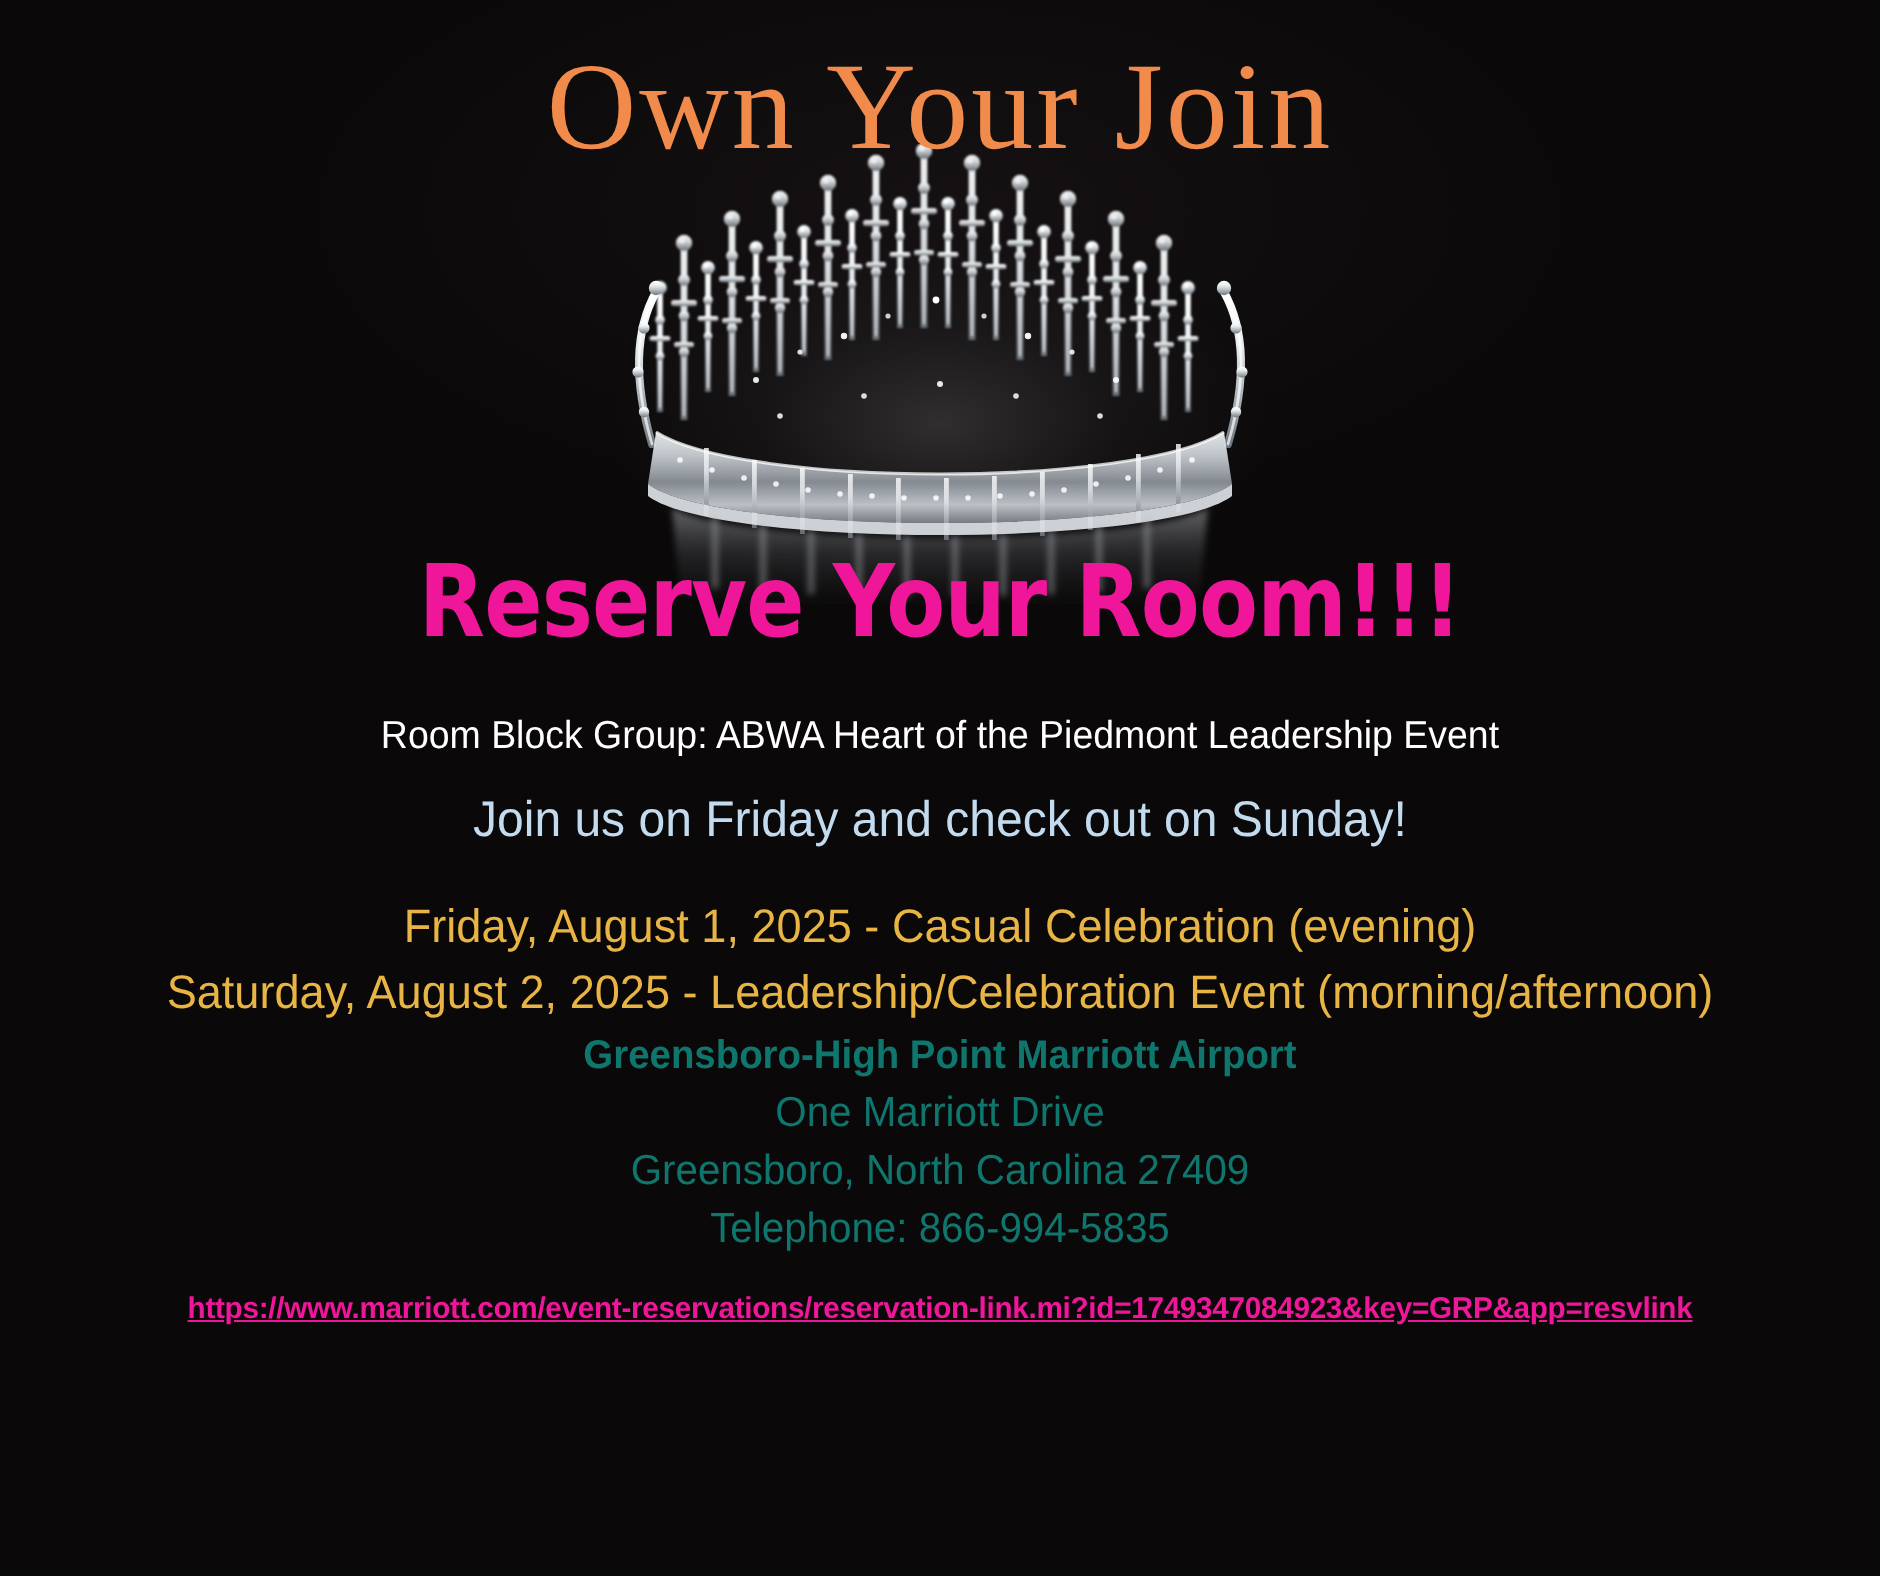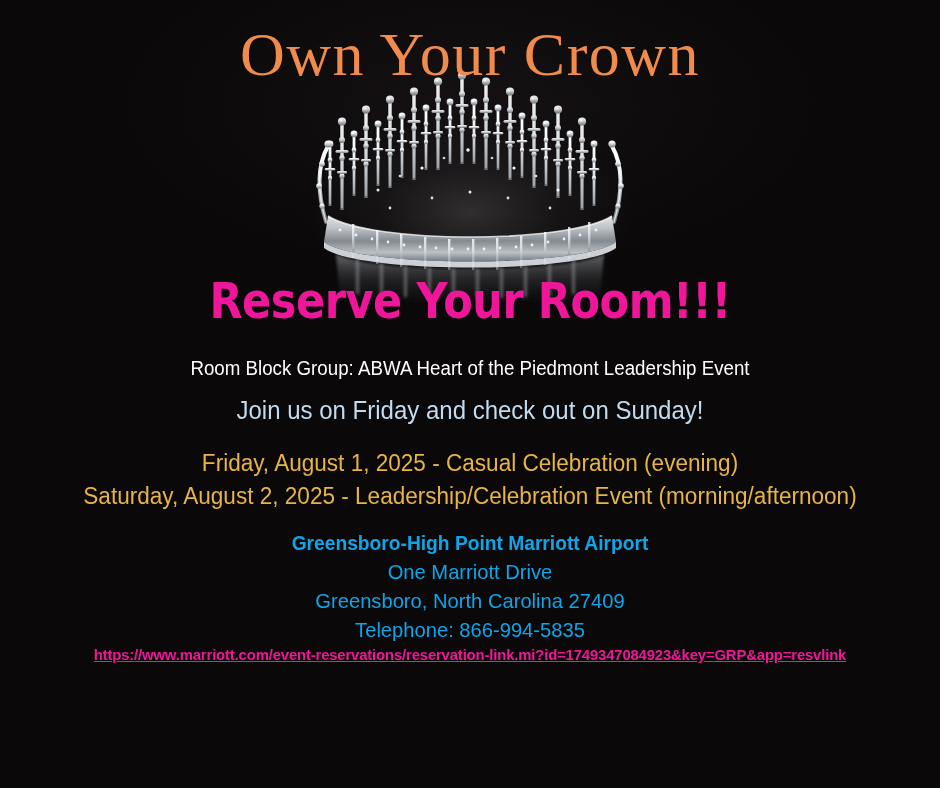--- a/index.html
+++ b/index.html
@@ -95,23 +95,23 @@
   #dates {
     position: absolute;
     top: 452px;
     width: 940px;
     color: #e8b545;
   }
   #dates .line { font-size: 23.5px; padding-bottom: 9px; transform: scaleX(0.96); }
 
   #venue {
     position: absolute;
-    top: 533px;
-    width: 940px;
-    color: #0ea5e9;
+    top: 518px;
+    width: 940px;
+    color: #0f766e;
   }
   #venue .line { font-size: 21px; padding-bottom: 8px; transform: scaleX(0.96); }
   #venue .bold { font-weight: bold; font-size: 20px; }
 
   #resv-url {
     position: absolute;
     top: 647px;
     width: 940px;
     font-size: 15px;
     font-weight: bold;
@@ -309,21 +309,21 @@
           <rect x="242" y="193" width="3" height="32"></rect>
           <rect x="266" y="190" width="3" height="34"></rect>
           <rect x="290" y="186" width="3" height="36"></rect>
         </g>
       </g>
     </svg>
   </div>
 
   <div id="content">
 
-    <div id="title" class="line">Own Your Crown</div>
+    <div id="title" class="line">Own Your Join</div>
 
     <div id="headline" class="line">Reserve Your Room!!!</div>
 
     <div id="roomblock" class="line">Room Block Group:  ABWA Heart of the Piedmont Leadership Event</div>
 
     <div id="joinline" class="line">Join us on Friday and check out on Sunday!</div>
 
     <div id="dates">
       <div class="line">Friday, August 1, 2025 - Casual Celebration (evening)</div>
       <div class="line">Saturday, August 2, 2025 - Leadership/Celebration Event (morning/afternoon)</div>

